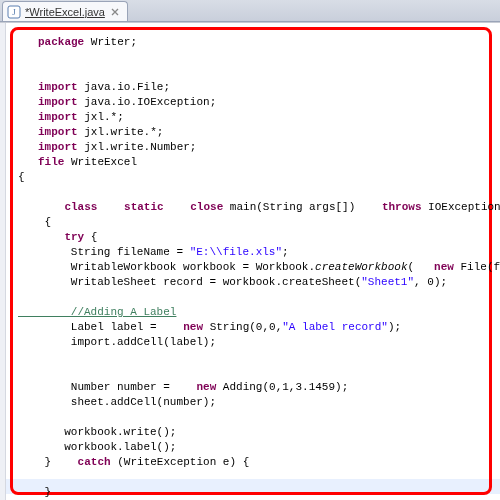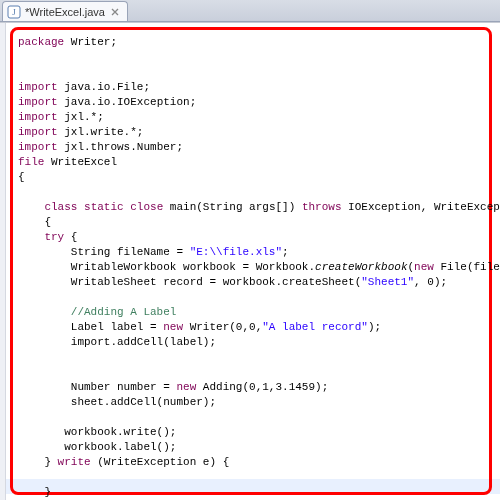--- a/index.html
+++ b/index.html
@@ -28,21 +28,21 @@
     border-top-left-radius: 4px;
     border-top-right-radius: 4px;
     padding: 2px 6px 2px 4px;
     height: 20px;
     gap: 4px;
   }
   .tab .jicon {
     width: 14px; height: 14px;
     display: flex; align-items: center; justify-content: center;
   }
-  .tab .title { color: #333; }
+  .tab .title { color: #333; text-decoration: underline; }
   .tab .close {
     width: 12px; height: 12px;
     display: flex; align-items: center; justify-content: center;
     color: #777;
     cursor: pointer;
   }
   .editor-wrap {
     background: #fff;
     border-top: 1px solid #c7cbd4;
     height: 478px;
@@ -74,23 +74,23 @@
     white-space: pre;
   }
   .highlight-line {
     position: absolute;
     left: 6px; right: 0;
     height: 15px;
     background: #e8f0fe;
     z-index: 0;
   }
   pre.code { position: relative; z-index: 1; }
-  .kw { color: #7f0055; font-weight: normal; }
+  .kw { color: #7f0055; font-weight: bold; margin-left: 20px; }
   .str { color: #2a00ff; }
-  .cmt { color: #3f7f5f; }
+  .cmt { color: #3f7f5f; text-decoration: underline; }
 </style>
 </head>
 <body>
 
 <div class="tabbar">
   <div class="tab">
     <span class="jicon">
       <svg width="14" height="14" viewBox="0 0 14 14">
         <rect x="1" y="1" width="12" height="12" rx="2" fill="#fff" stroke="#5a7fb0"></rect>
         <text x="7" y="10" font-size="9" text-anchor="middle" fill="#5a7fb0" font-family="Consolas">J</text>
@@ -108,40 +108,40 @@
 <div class="editor-wrap">
   <div class="ruler"></div>
   <div class="highlight-line" style="top: 456px;"></div>
 <pre class="code"><span class="kw">package</span><span> Writer;</span>
 
 
 <span class="kw">import</span><span> java.io.File;</span>
 <span class="kw">import</span><span> java.io.IOException;</span>
 <span class="kw">import</span><span> jxl.*;</span>
 <span class="kw">import</span><span> jxl.write.*;</span>
-<span class="kw">import</span><span> jxl.throws.Number;</span>
+<span class="kw">import</span><span> jxl.write.Number;</span>
 <span class="kw">file</span><span> WriteExcel</span>
 <span>{</span>
 
 <span>    </span><span class="kw">class</span> <span class="kw">static</span> <span class="kw">close</span><span> main(String args[]) </span><span class="kw">throws</span><span> IOException, WriteException</span>
 <span>    {</span>
 <span>    </span><span class="kw">try</span><span> {</span>
 <span>        String fileName = </span><span class="str">"E:\\file.xls"</span><span>;</span>
 <span>        WritableWorkbook workbook = Workbook.</span><i>createWorkbook</i><span>(</span><span class="kw">new</span><span> File(fileName));</span>
 <span>        WritableSheet record = workbook.createSheet(</span><span class="str">"Sheet1"</span><span>, 0);</span>
 
 <span class="cmt">        //Adding A Label</span>
-<span>        Label label = </span><span class="kw">new</span><span> Writer(0,0,</span><span class="str">"A label record"</span><span>);</span>
+<span>        Label label = </span><span class="kw">new</span><span> String(0,0,</span><span class="str">"A label record"</span><span>);</span>
 <span>        import.addCell(label);</span>
 
 
 <span>        Number number = </span><span class="kw">new</span><span> Adding(0,1,3.1459);</span>
 <span>        sheet.addCell(number);</span>
 
 <span>       workbook.write();</span>
 <span>       workbook.label();</span>
-<span>    } </span><span class="kw">write</span><span> (WriteException e) {</span>
+<span>    } </span><span class="kw">catch</span><span> (WriteException e) {</span>
 
 <span>    }</span>
 
 </pre>
   <div class="redbox"></div>
 </div>
 
 </body></html>

